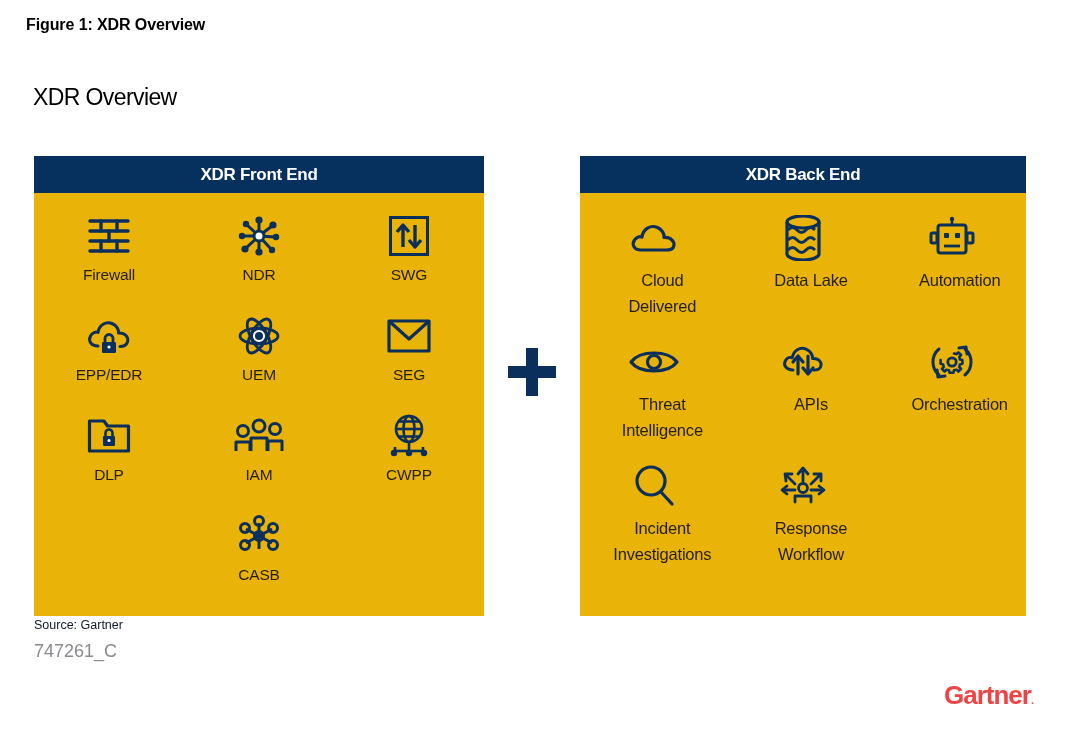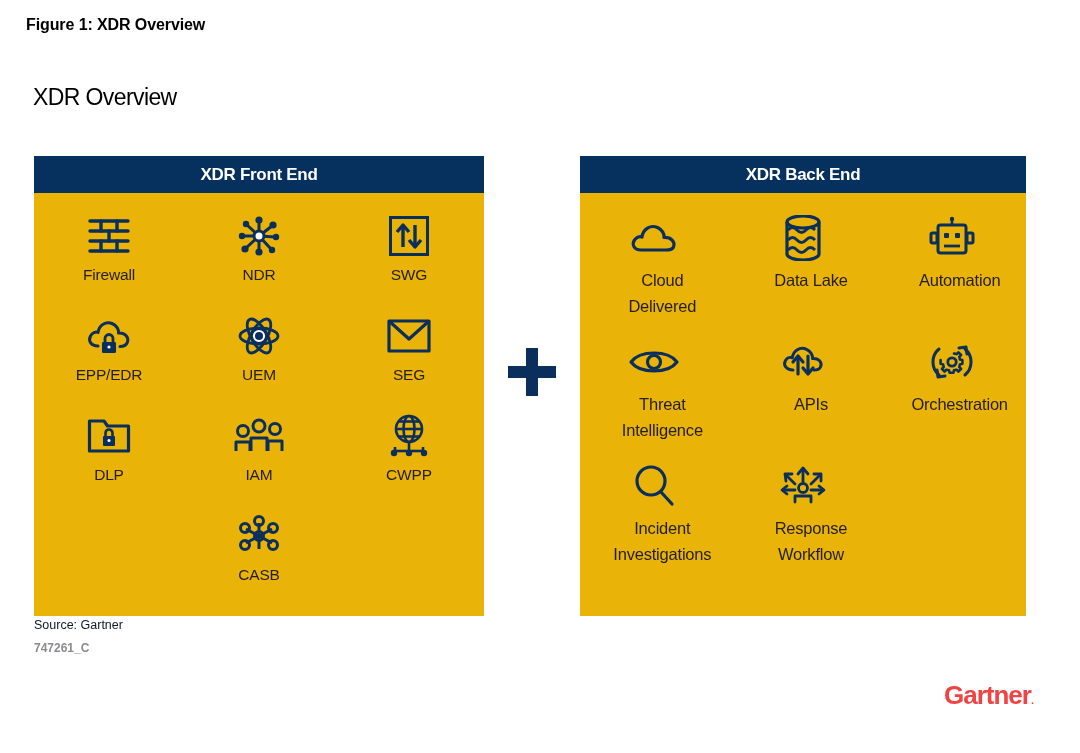--- a/index.html
+++ b/index.html
@@ -115,23 +115,22 @@
     position: absolute;
     left: 34px;
     top: 618px;
     font-size: 12.5px;
     color: #0f172a;
   }
   .code-line {
     position: absolute;
     left: 34px;
     top: 641px;
-    font-size: 12px;
+    font-size: 18px;
     color: #8a8a8f;
-    font-weight: bold;
   }
   .gartner-logo {
     position: absolute;
     right: 46px;
     top: 680px;
     font-size: 26px;
     font-weight: bold;
     color: #ef4444;
     letter-spacing: -1px;
   }

